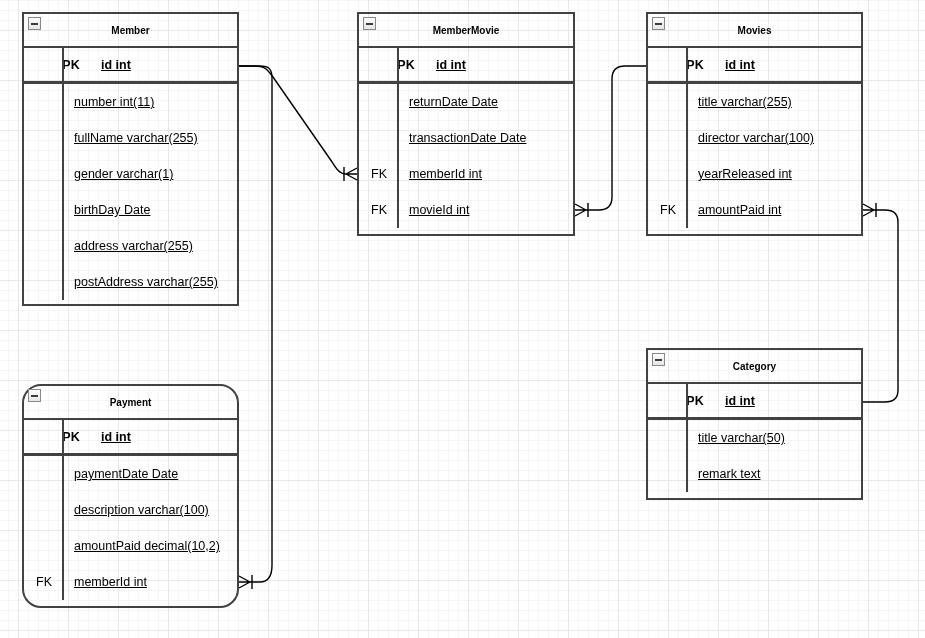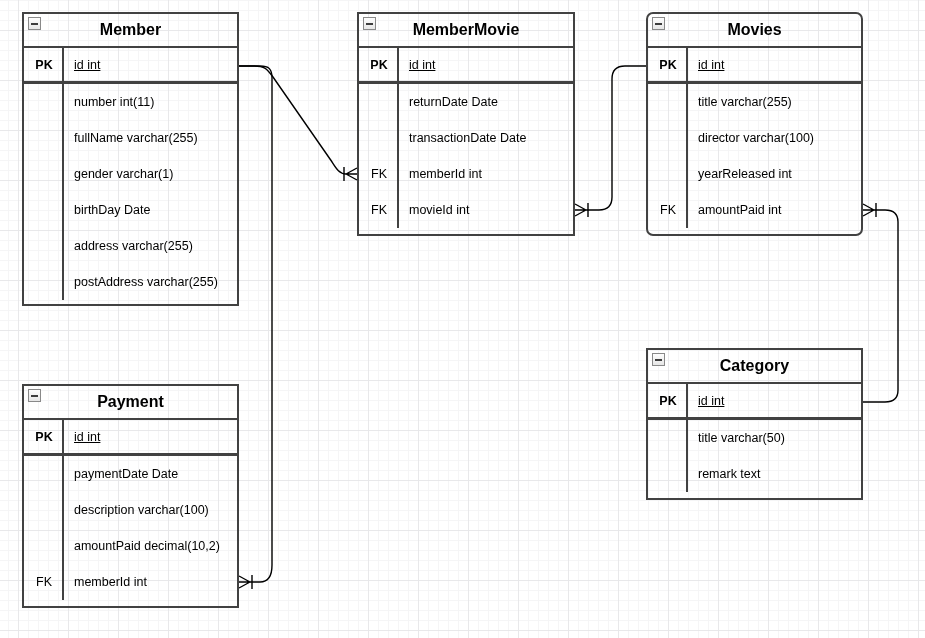--- a/index.html
+++ b/index.html
@@ -19,37 +19,37 @@
     background-size:50px 50px,50px 50px,10px 10px,10px 10px;
     background-position:0 30px,18px 0,0 0,8px 0;
   }
   .entity{
     position:absolute;box-sizing:border-box;
     border:2px solid #424242;background:transparent;
   }
   .entity-header{
     position:relative;height:32px;border-bottom:2px solid #424242;
     display:flex;align-items:center;justify-content:center;
-    font-size:16px;font-weight:bold;text-align:right;
+    font-size:10px;font-weight:bold;text-align:right;
   }
   .collapse{
     position:absolute;left:4px;top:3px;width:13px;height:13px;
     box-sizing:border-box;border:1px solid #898989;
     background:linear-gradient(#fdfdfd,#e6e6e6);
     display:flex;align-items:center;justify-content:center;
   }
   .collapse::after{content:"";width:7px;height:2px;background:#3c3c3c;}
   .entity-body{position:relative;}
   .key-divider{position:absolute;left:38px;top:0;bottom:0;width:2px;background:#424242;}
   .row{display:flex;height:36px;align-items:center;box-sizing:border-box;}
   .row.pk{border-bottom:3px solid #424242;}
   .cell-key{flex:0 0 40px;width:40px;text-align:center;font-size:12.5px;}
-  .row.pk .cell-key{font-weight:bold;}
-  .cell-val{padding-left:10px;font-size:12.5px;white-space:nowrap;}
-  .row.pk .cell-val{font-weight:normal;text-decoration:underline;}
+  .row.pk .cell-key{font-weight:bold;padding-left:27px;}
+  .cell-val{padding-left:10px;font-size:12.5px;white-space:nowrap;text-decoration:underline;}
+  .row.pk .cell-val{font-weight:bold;text-decoration:underline;}
   #edges{position:absolute;left:0;top:0;width:925px;height:638px;}
   #edges path{fill:none;stroke:#000;stroke-width:1.4;}
 </style>
 </head>
 <body>
 
 <div id="canvas">
   <svg id="edges" viewBox="0 0 925 638">
       <g>
         <path d="M 239 66 H 254 C 265 66 267 69 273 77 L 330 159 C 335 166 338 174 346 174"></path>
@@ -127,21 +127,21 @@
         <div class="row">
           <span class="cell-key">FK</span>
           <span class="cell-val">memberId int</span>
         </div>
         <div class="row">
           <span class="cell-key">FK</span>
           <span class="cell-val">movieId int</span>
         </div>
       </div>
     </div>
-    <div class="entity" style="left: 646px; top: 12px; width: 217px; height: 224px; border-radius: 7px;">
+    <div class="entity" style="left: 646px; top: 12px; width: 217px; height: 224px;">
       <div class="entity-header">
         <span class="collapse"></span>
         <span>Movies</span>
       </div>
       <div class="entity-body">
         <div class="key-divider"></div>
         <div class="row pk">
           <span class="cell-key">PK</span>
           <span class="cell-val">id int</span>
         </div>
@@ -156,21 +156,21 @@
         <div class="row">
           <span class="cell-key"></span>
           <span class="cell-val">yearReleased int</span>
         </div>
         <div class="row">
           <span class="cell-key">FK</span>
           <span class="cell-val">amountPaid int</span>
         </div>
       </div>
     </div>
-    <div class="entity" style="left: 22px; top: 384px; width: 217px; height: 224px;">
+    <div class="entity" style="left: 22px; top: 384px; width: 217px; height: 224px; border-radius: 19px;">
       <div class="entity-header">
         <span class="collapse"></span>
         <span>Payment</span>
       </div>
       <div class="entity-body">
         <div class="key-divider"></div>
         <div class="row pk">
           <span class="cell-key">PK</span>
           <span class="cell-val">id int</span>
         </div>

